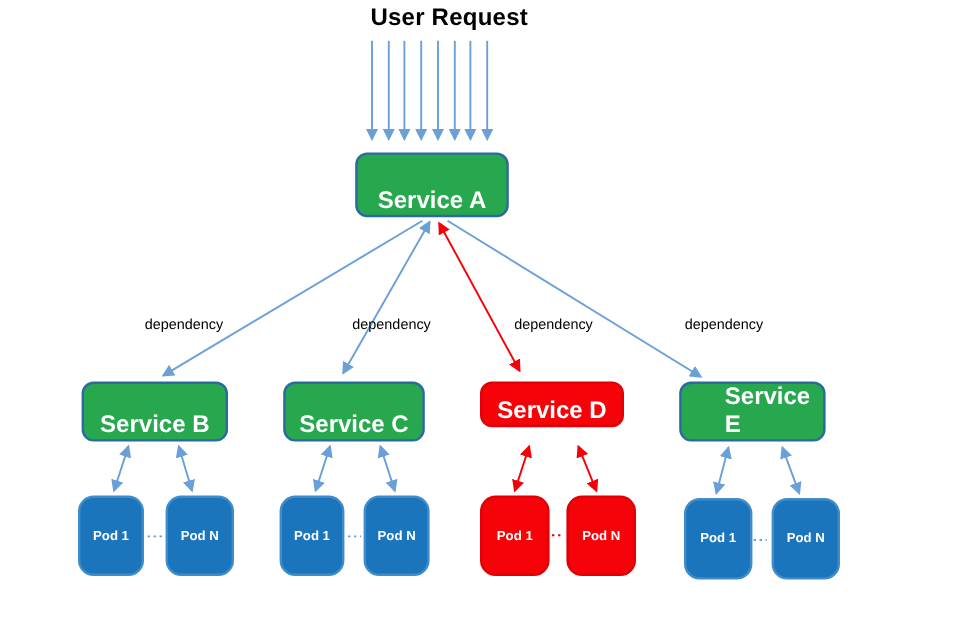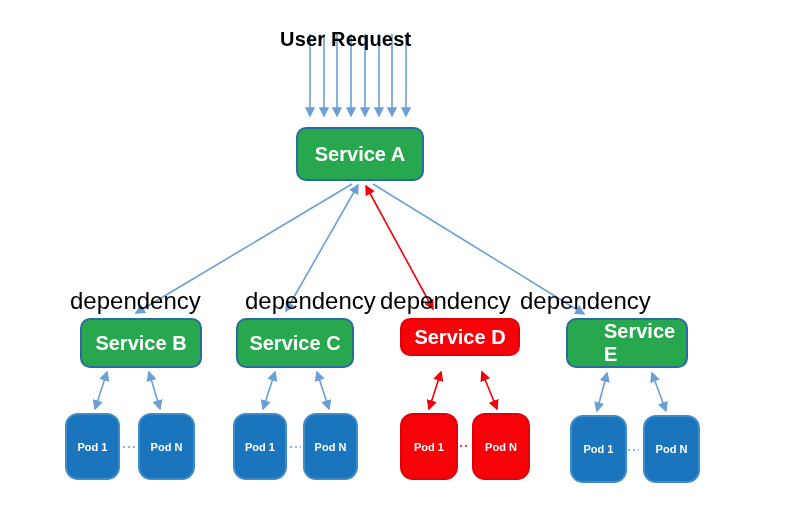--- a/index.html
+++ b/index.html
@@ -7,25 +7,25 @@
     position:relative;width:800px;height:515px;background:#fff;overflow:hidden;
     font-family:"Liberation Sans","DejaVu Sans",sans-serif;
   }
   #wires{position:absolute;left:0;top:0;width:800px;height:515px;}
   .ln-blue{stroke:var(--arrow_blue);stroke-width:1.6;fill:none;}
   .ln-red{stroke:var(--arrow_red);stroke-width:1.6;fill:none;}
   .dot-blue{stroke:var(--arrow_blue);stroke-width:1.6;stroke-dasharray:2 3;fill:none;}
   .dot-red{stroke:var(--arrow_red);stroke-width:1.6;stroke-dasharray:2 3;fill:none;}
   .mk-blue{fill:var(--arrow_blue);}
   .mk-red{fill:var(--arrow_red);}
-  .label{position:absolute;color:var(--label_text);text-align:left;margin-top:24px;}
+  .label{position:absolute;color:var(--label_text);text-align:right;}
   .title-label{font-size:20px;font-weight:600;letter-spacing:.2px;}
-  .dep-label{font-size:24px;font-weight:500;}
+  .dep-label{font-size:12px;font-weight:500;}
   .svc{
-    position:absolute;border-radius:10px;display:flex;align-items:center;justify-content:center;
+    position:absolute;border-radius:10px;display:flex;align-items:flex-end;justify-content:center;
     color:#fff;font-size:20px;font-weight:700;box-sizing:border-box;
   }
   .svc-green{background:var(--service_green);border:2.5px solid var(--service_green_border);}
   .svc-red{background:var(--service_red);border:2.5px solid var(--service_red_border);}
   .pod{
     position:absolute;border-radius:13px;display:flex;align-items:center;justify-content:center;
     color:#fff;font-size:11px;font-weight:700;box-sizing:border-box;
   }
   .pod-blue{background:var(--pod_blue);border:2px solid var(--pod_blue_border);}
   .pod-red{background:var(--service_red);border:2px solid var(--service_red_border);}
@@ -82,21 +82,21 @@
 
   <div class="label dep-label" style="left:70px;top:263px;width:116px;">dependency</div>
   <div class="label dep-label" style="left:245px;top:263px;width:114px;">dependency</div>
   <div class="label dep-label" style="left:380px;top:263px;width:114px;">dependency</div>
   <div class="label dep-label" style="left:520px;top:263px;width:116px;">dependency</div>
 
   <div class="svc svc-green" style="left:296px;top:127px;width:128px;height:54px;">
     <span>Service A</span>
   </div>
 
-  <div class="svc svc-green" style="left:68px;top:318px;width:122px;height:50px;margin-left:12px;">
+  <div class="svc svc-green" style="left:68px;top:318px;width:122px;height:50px;">
     <span>Service B</span>
   </div>
   <div class="svc svc-green" style="left:236px;top:318px;width:118px;height:50px;">
     <span>Service C</span>
   </div>
   <div class="svc svc-red" style="left:400px;top:318px;width:120px;height:38px;">
     <span>Service D</span>
   </div>
   <div class="svc svc-green" style="left:566px;top:318px;width:122px;height:50px;padding-left:36px;">
     <span>Service E</span>

